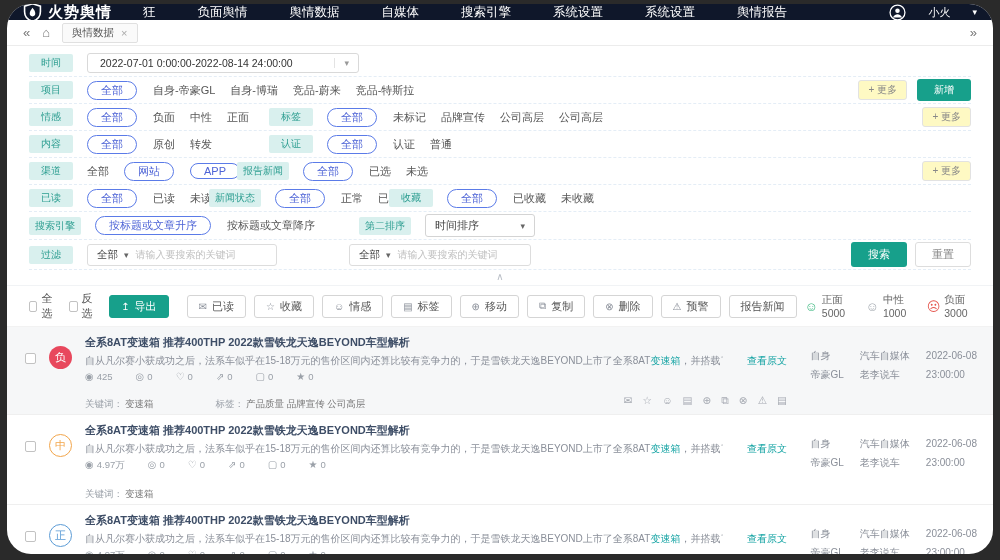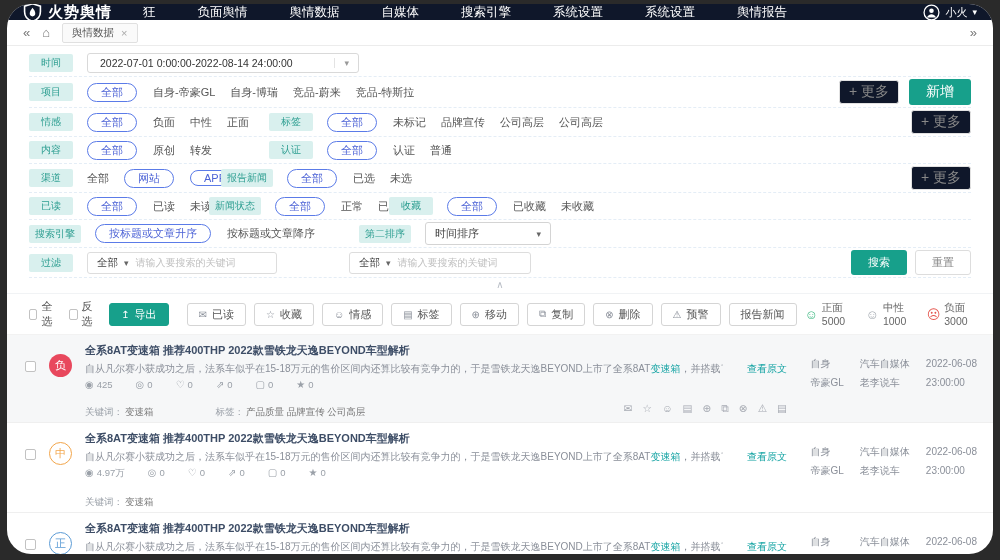--- a/index.html
+++ b/index.html
@@ -7,51 +7,51 @@
   *{box-sizing:border-box;}
   .window{position:absolute;left:7px;top:4px;right:7px;bottom:6px;background:#fff;
     border-radius:24px;overflow:hidden;}
   
   .hdr{height:16px;background:#0f172a;display:flex;align-items:center;padding:0 16px;color:#fff;}
   .logo{display:flex;align-items:center;gap:6px;}
   .logo-text{font-size:15px;font-weight:bold;letter-spacing:1px;}
   .nav{display:flex;margin-left:10px;height:32px;}
   .nav-item{padding:0 21px;font-size:12.5px;line-height:32px;position:relative;cursor:pointer;white-space:nowrap;}
   .nav-item.active::after{content:"";position:absolute;left:24%;right:24%;bottom:0;height:3px;background:#fff;}
-  .user{margin-left:auto;display:flex;align-items:center;gap:5px;font-size:11px;cursor:pointer;}
+  .user{margin-left:auto;display:flex;align-items:center;gap:22px;font-size:11px;cursor:pointer;}
   .caret{font-size:9px;}
   
   .tabbar{height:26px;display:flex;align-items:center;padding:0 16px;border-bottom:1px solid #ececec;gap:12px;}
   .tb-ico{color:#777;font-size:13px;cursor:pointer;}
   .tab-chip{display:flex;align-items:center;gap:7px;background:#fafafa;border:1px solid #e0e0e0;
     border-radius:2px;padding:2px 9px;font-size:10.5px;color:#555;cursor:pointer;}
   .tab-close{color:#aaa;font-size:11px;}
   .tabbar .right{margin-left:auto;}
   
   .filters{padding:4px 22px 0 22px;}
   .frow{display:flex;align-items:center;min-height:27px;padding:2px 0;border-bottom:1px dashed #e4edf6;}
   .frow:last-of-type{border-bottom:none;}
   .grp{display:flex;align-items:center;}
-  .w240{width:240px;} .w192{width:192px;} .w180{width:180px;}
+  .w240{width:240px;} .w192{width:208px;} .w180{width:180px;}
   .flabel{background:#d9f0ee;color:#2d9e91;font-size:10px;padding:2px 6px;border-radius:2px;
     margin-right:14px;min-width:44px;text-align:center;white-space:nowrap;flex:none;}
   .chip{border:1px solid #5b7be8;color:#4d63d6;border-radius:11px;padding:1px 13px;font-size:11px;
     margin-right:16px;background:#fff;cursor:pointer;white-space:nowrap;}
   .opt{color:#555;font-size:11px;margin-right:15px;cursor:pointer;white-space:nowrap;}
   .datebox{border:1px solid #d9d9d9;border-radius:3px;width:272px;display:flex;align-items:center;
     padding:3px 0 3px 12px;font-size:10.5px;color:#333;cursor:pointer;}
   .datebox .caret{margin-left:auto;color:#999;border-left:1px solid #e3e3e3;padding:0 9px;}
-  .more-btn{margin-left:auto;background:#0f172a;border:1px solid #e2e2e2;color:#888;font-size:14px;
+  .more-btn{margin-left:auto;background:#fef9c3;border:1px solid #e2e2e2;color:#888;font-size:10px;
     border-radius:3px;padding:2px 9px;cursor:pointer;white-space:nowrap;}
-  .add-btn{background:#17a08b;color:#fff;border:none;border-radius:3px;font-size:14px;
+  .add-btn{background:#17a08b;color:#fff;border:none;border-radius:3px;font-size:10px;
     padding:4px 17px;margin-left:10px;cursor:pointer;}
   .selbox{border:1px solid #d4d4d4;border-radius:3px;display:flex;align-items:center;
     padding:3px 9px;font-size:11px;color:#444;cursor:pointer;}
   .selbox .caret{margin-left:auto;color:#666;}
-  .sort-sel{width:126px;}
+  .sort-sel{width:110px;}
   .fgroup{border:1px solid #ddd;border-radius:3px;display:flex;align-items:center;height:22px;overflow:hidden;}
   .fg1{width:190px;margin-right:72px;} .fg2{width:182px;}
   .fg-sel{font-size:10.5px;color:#444;padding:0 5px 0 9px;cursor:pointer;white-space:nowrap;}
   .fg-sel .caret{color:#666;margin-left:3px;}
   .fgroup input{border:none;outline:none;flex:1;font-size:10px;min-width:0;color:#333;
     font-family:"Liberation Sans","DejaVu Sans",sans-serif;}
   .fgroup input::placeholder{color:#bfbfbf;}
   .btn-search{background:#17a08b;color:#fff;border:none;border-radius:3px;font-size:11px;
     padding:5px 17px;margin-left:auto;cursor:pointer;}
   .btn-reset{background:#fff;color:#888;border:1px solid #ddd;border-radius:3px;font-size:11px;

